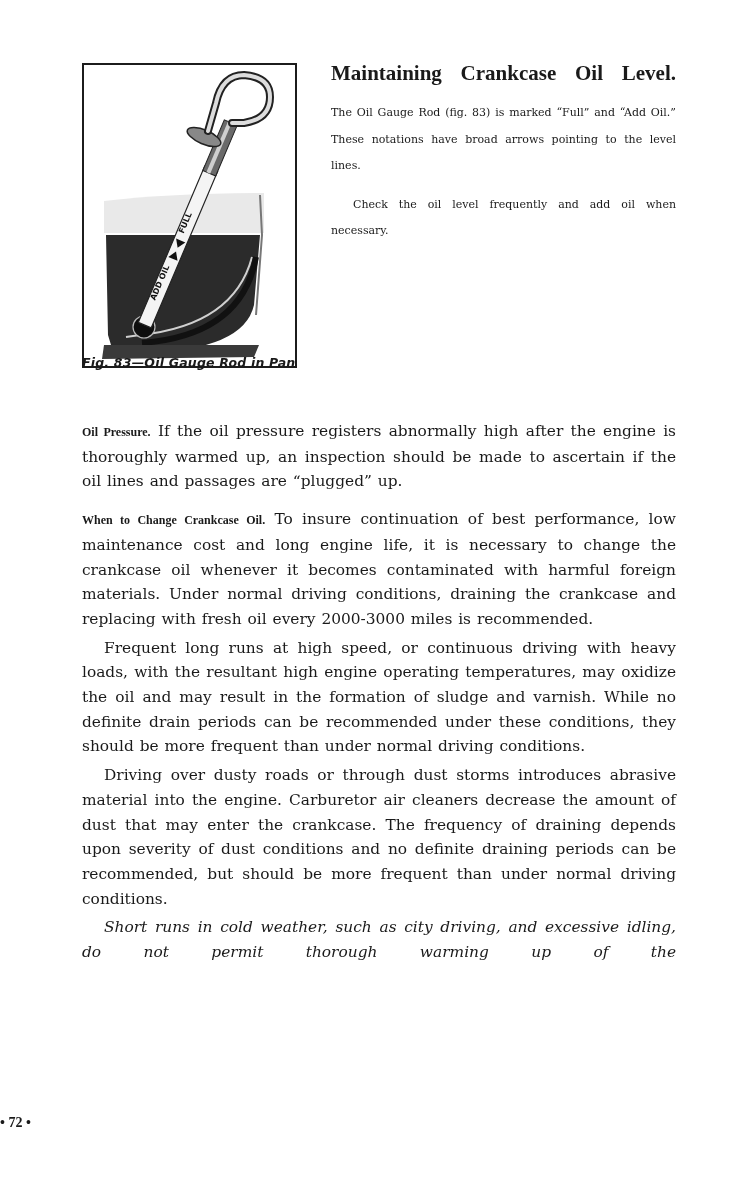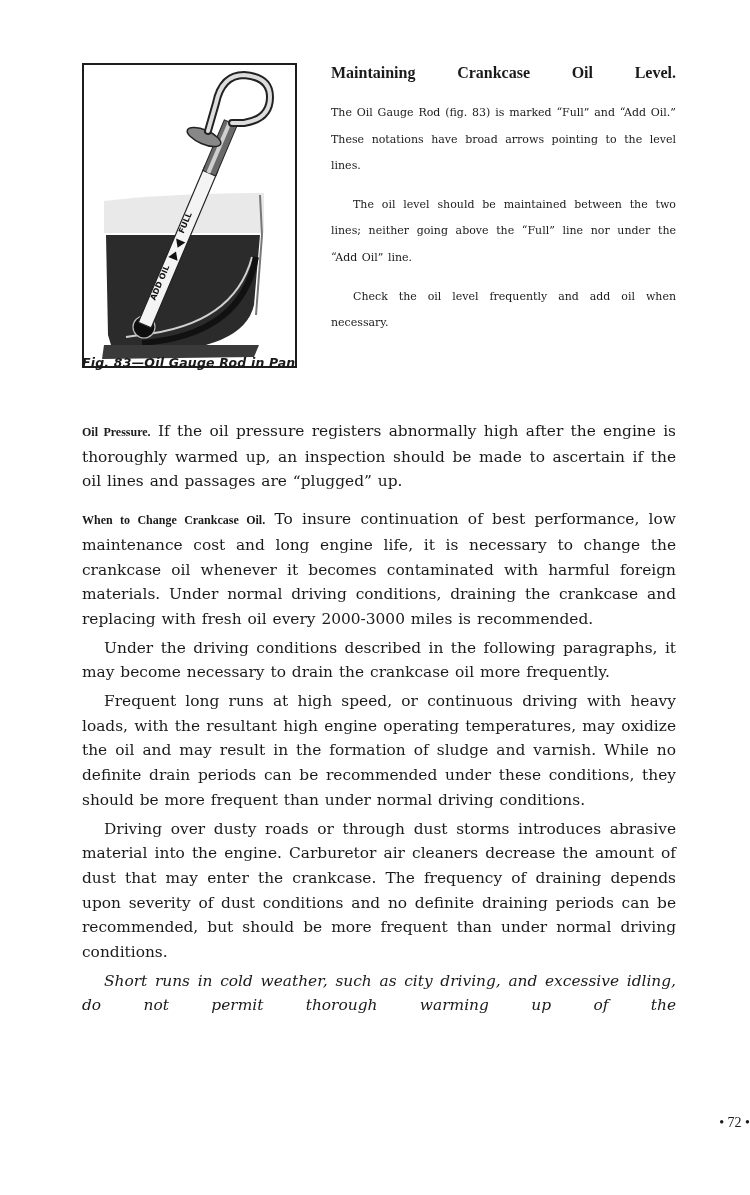--- a/index.html
+++ b/index.html
@@ -38,21 +38,21 @@
     .right-col {
       position: absolute;
       left: 331px; top: 60px;
       width: 345px;
       font-size: 16.5px;
       line-height: 26.6px;
     }
     .section-heading {
       font-family: "Liberation Serif", "DejaVu Serif", serif;
       font-weight: bold;
-      font-size: 16px;
+      font-size: 21px;
       text-align: justify;
       text-align-last: justify;
       margin-bottom: 14px;
       line-height: 26px;
     }
     .para {
       font-family: "DejaVu Serif", "Liberation Serif", serif;
       text-align: justify;
       hyphens: manual;
       font-size: 11px;
@@ -74,23 +74,23 @@
     .run-in {
       font-family: "Liberation Serif", "DejaVu Serif", serif;
       font-weight: bold;
       font-size: 12px;
     }
 
     .page-number {
       position: absolute;
       left: 0; width: 750px;
       top: 1115px;
-      text-align: right;
+      text-align: left;
       font-family: "Liberation Serif", serif;
-      font-weight: normal;
+      font-weight: bold;
       font-size: 14px;
     }
   </style>
 </head>
 <body>
 
 <div class="page">
 
   <div class="figure-box">
     <svg width="211" height="301" viewBox="0 0 211 301">
@@ -123,29 +123,27 @@
 
       <path d="M124 66 L132 38 Q138 10 160 10 Q186 12 186 32 Q186 54 160 58 L148 58" fill="none" stroke="#222" stroke-width="8" stroke-linecap="round"></path>
       <path d="M124 66 L132 38 Q138 10 160 10 Q186 12 186 32 Q186 54 160 58 L148 58" fill="none" stroke="#ddd" stroke-width="4" stroke-linecap="round"></path>
     </svg>
   </div>
   <div class="figure-caption">Fig. 83—Oil Gauge Rod in Pan</div>
 
   <div class="right-col">
     <div class="section-heading">Maintaining Crankcase Oil Level.</div>
     <p class="para">The Oil Gauge Rod (fig. 83) is marked “Full” and “Add Oil.” These notations have broad arrows point­ing to the level lines.</p>
-    <p class="para indent">The oil level should be maintained between the two lines; neither going above the “Full” line nor under the “Add Oil” line.</p>
     <p class="para indent">Check the oil level frequently and add oil when necessary.</p>
   </div>
 
   <div class="body-col">
     <p class="para block"><span class="run-in">Oil Pressure.</span><span> If the oil pressure registers abnormally high after the engine is thoroughly warmed up, an inspection should be made to ascertain if the oil lines and passages are “plugged” up.</span></p>
 
     <p class="para tight"><span class="run-in">When to Change Crankcase Oil.</span><span> To insure continuation of best performance, low maintenance cost and long engine life, it is necessary to change the crankcase oil whenever it becomes contaminated with harmful foreign materials. Under normal driving conditions, draining the crankcase and replacing with fresh oil every 2000-3000 miles is recommended.</span></p>
 
-    <p class="para indent tight">Under the driving conditions described in the following paragraphs, it may become necessary to drain the crankcase oil more frequently.</p>
     <p class="para indent tight">Frequent long runs at high speed, or continuous driving with heavy loads, with the resultant high engine operating tem­peratures, may oxidize the oil and may result in the formation of sludge and varnish. While no definite drain periods can be recommended under these conditions, they should be more frequent than under normal driving conditions.</p>
     <p class="para indent tight">Driving over dusty roads or through dust storms introduces abrasive material into the engine. Carburetor air cleaners decrease the amount of dust that may enter the crankcase. The frequency of draining depends upon severity of dust conditions and no definite draining periods can be recommended, but should be more frequent than under normal driving conditions.</p>
     <p class="para indent tight" style="text-align-last: justify; font-style: italic;">Short runs in cold weather, such as city driving, and ex­cessive idling, do not permit thorough warming up of the</p>
   </div>
 
   <div class="page-number">• 72 •</div>
 </div>
 
 </body></html>

